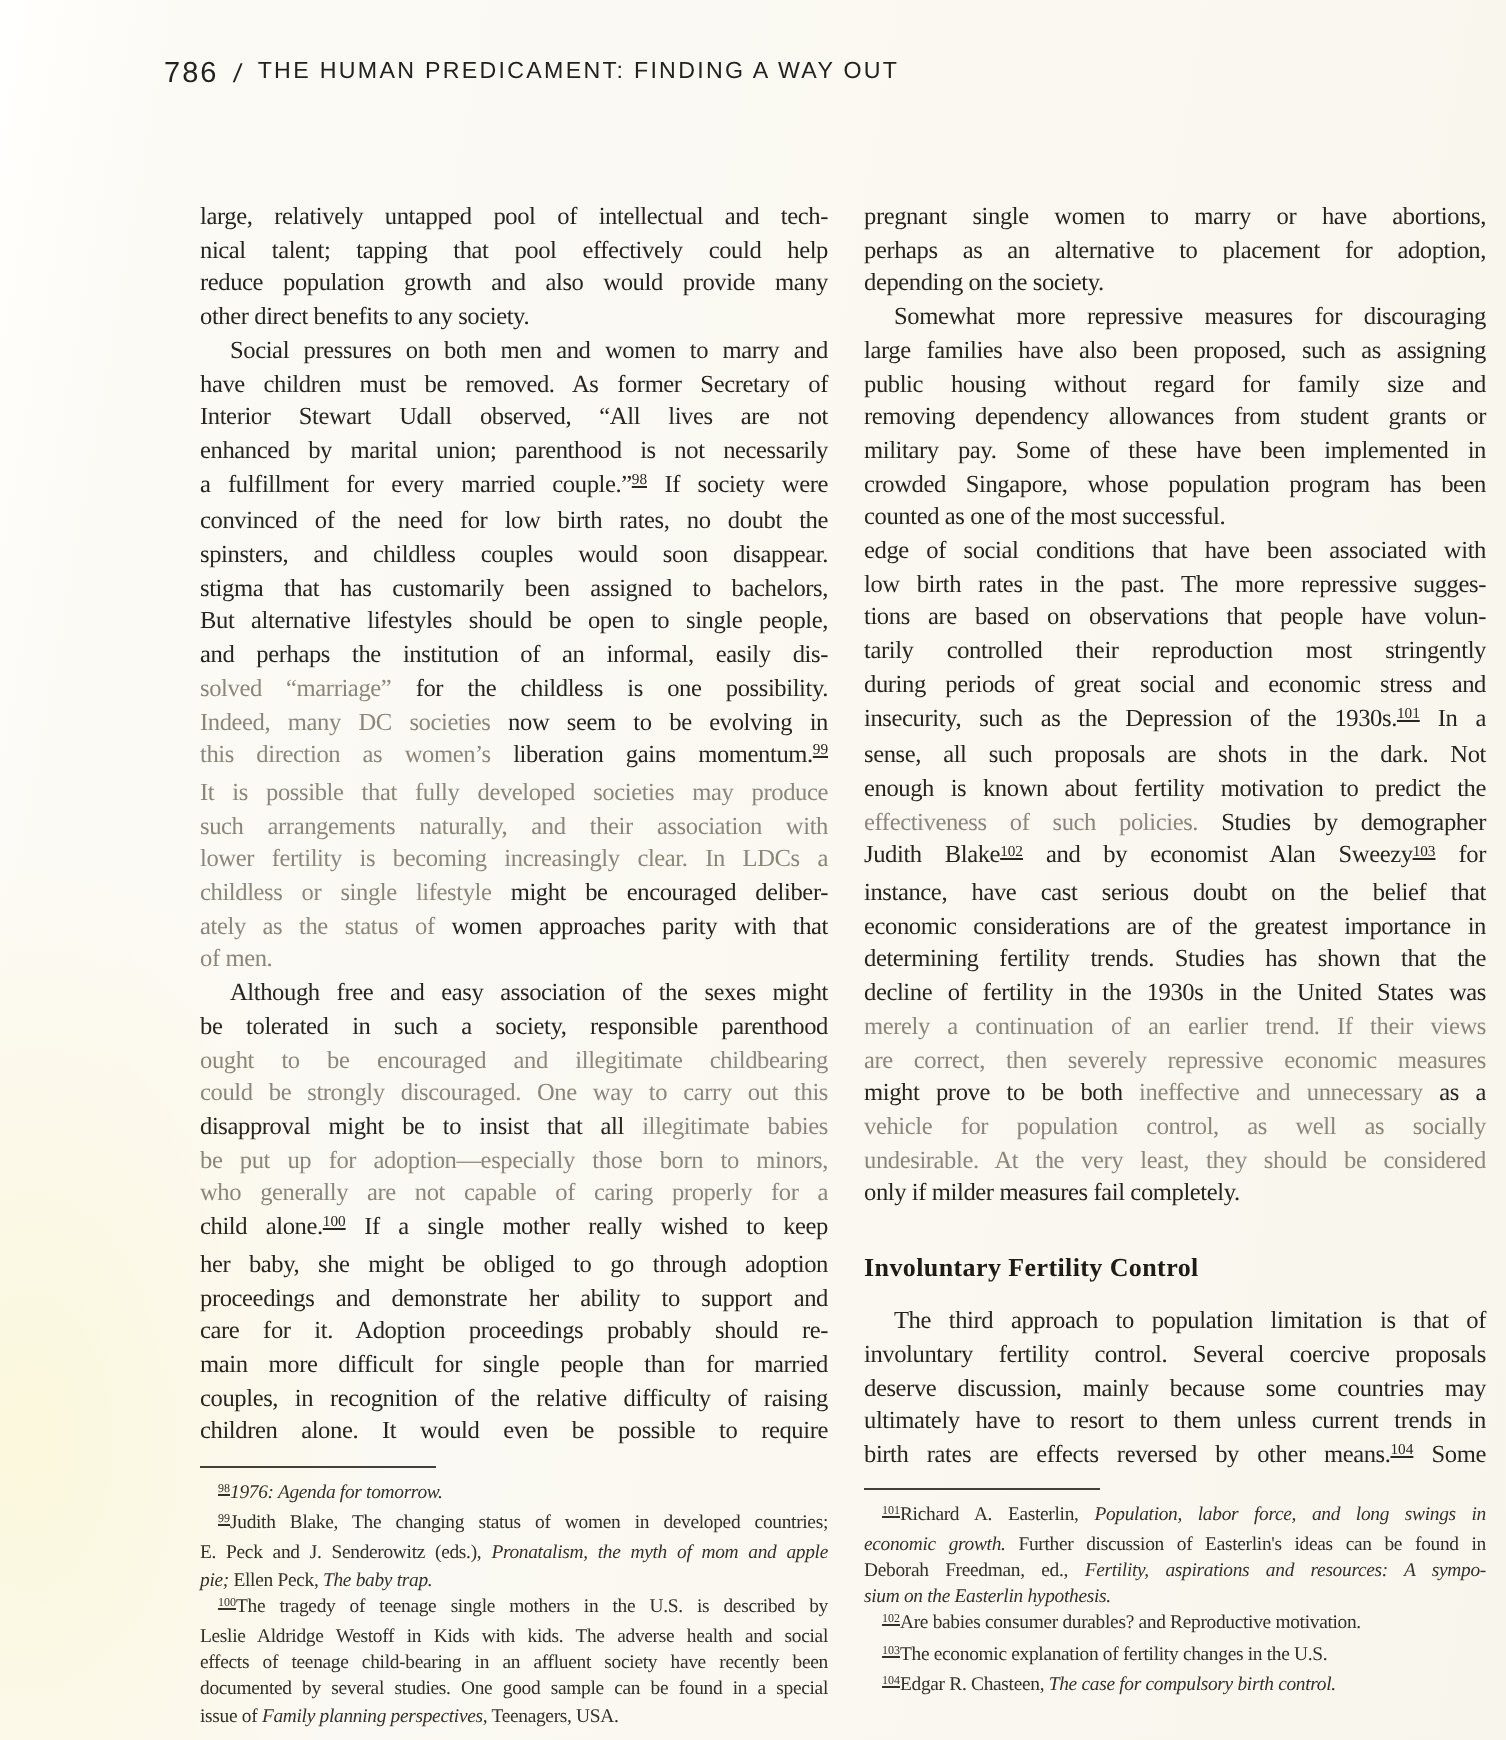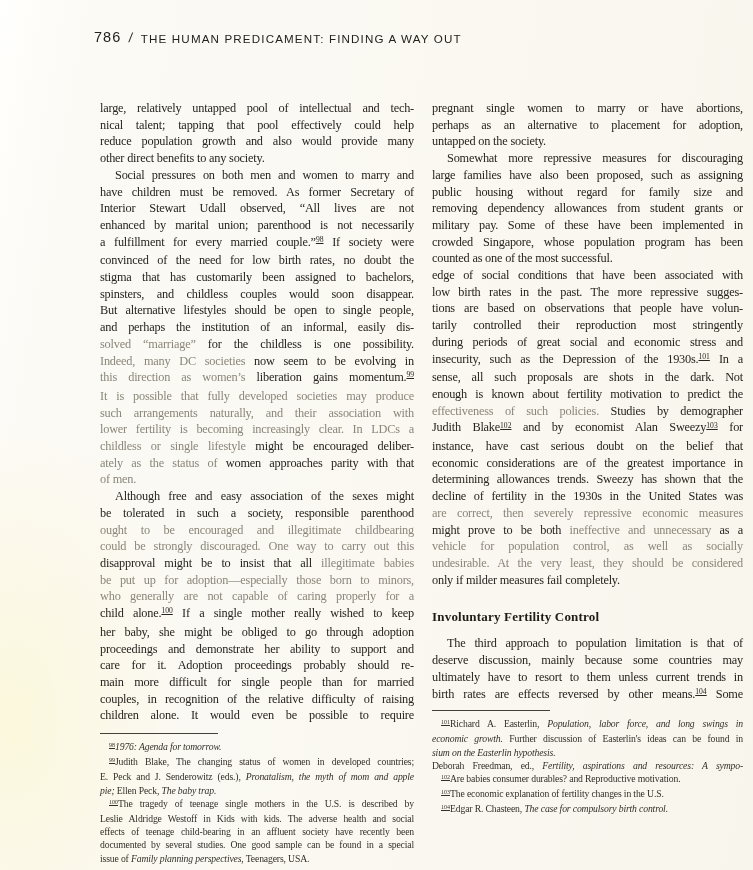--- a/index.html
+++ b/index.html
@@ -10,23 +10,23 @@
   }
   .page{
     position:relative;width:753px;height:870px;overflow:hidden;
     background:
       radial-gradient(ellipse 240px 430px at 14px 720px, rgba(250,246,200,0.55), rgba(250,246,200,0) 70%),
       linear-gradient(100deg,#fffffd 0%,#fcfaf5 10%,#faf8f1 55%,#f8f5ec 100%);
     background-color:#faf8f1;
     color:#282420;
   }
   .running-head{
-    position:absolute;left:94px;top:29px;
+    position:absolute;left:82px;top:29px;
     font-family:"Liberation Sans","DejaVu Sans",sans-serif;
-    color:#23221f;display:flex;align-items:flex-end;gap:8px;
+    color:#23221f;display:flex;align-items:flex-start;gap:8px;
   }
   .pgnum{font-size:14.5px;letter-spacing:1px;}
   .slash{font-size:13px;transform:skewX(-8deg);}
   .rtitle{font-size:11.6px;letter-spacing:1.15px;}
   .col{position:absolute;top:100px;}
   .col.left{left:100px;width:314px;}
   .col.right{left:432px;width:311px;}
   .body-text{font-size:12.3px;letter-spacing:-0.2px;}
   .line{
     text-align:justify;
@@ -68,22 +68,22 @@
         <div class="line"><span>large, relatively untapped pool of intellectual and tech-</span></div>
         <div class="line"><span>nical talent; tapping that pool effectively could help</span></div>
         <div class="line"><span>reduce population growth and also would provide many</span></div>
         <div class="line last"><span>other direct benefits to any society.</span></div>
         <div class="line in"><span>Social pressures on both men and women to marry and</span></div>
         <div class="line"><span>have children must be removed. As former Secretary of</span></div>
         <div class="line"><span>Interior Stewart Udall observed, “All lives are not</span></div>
         <div class="line"><span>enhanced by marital union; parenthood is not necessarily</span></div>
         <div class="line"><span>a fulfillment for every married couple.”</span><span class="sup">98</span><span> If society were</span></div>
         <div class="line"><span>convinced of the need for low birth rates, no doubt the</span></div>
+        <div class="line"><span>spinsters, and childless couples would soon disappear.</span></div>
         <div class="line"><span>stigma that has customarily been assigned to bachelors,</span></div>
-        <div class="line"><span>spinsters, and childless couples would soon disappear.</span></div>
         <div class="line"><span>But alternative lifestyles should be open to single people,</span></div>
         <div class="line"><span>and perhaps the institution of an informal, easily dis-</span></div>
         <div class="line"><span class="dimrun">solved “marriage” </span><span>for the childless is one possibility.</span></div>
         <div class="line"><span class="dimrun">Indeed, many DC societies </span><span>now seem to be evolving in</span></div>
         <div class="line"><span class="dimrun">this direction as women’s </span><span>liberation gains momentum.</span><span class="sup">99</span></div>
         <div class="line dim"><span>It is possible that fully developed societies may produce</span></div>
         <div class="line dim"><span>such arrangements naturally, and their association with</span></div>
         <div class="line dim"><span>lower fertility is becoming increasingly clear. In LDCs a</span></div>
         <div class="line"><span class="dimrun">childless or single lifestyle </span><span>might be encouraged deliber-</span></div>
         <div class="line"><span class="dimrun">ately as the status of </span><span>women approaches parity with that</span></div>
@@ -114,60 +114,62 @@
         <div class="line"><span>effects of teenage child-bearing in an affluent society have recently been</span></div>
         <div class="line"><span>documented by several studies. One good sample can be found in a special</span></div>
         <div class="line last"><span>issue of </span><span class="ital">Family planning perspectives,</span><span> Teenagers, USA.</span></div>
       </div>
   </div>
 
   <div class="col right">
     <div class="body-text">
         <div class="line"><span>pregnant single women to marry or have abortions,</span></div>
         <div class="line"><span>perhaps as an alternative to placement for adoption,</span></div>
-        <div class="line last"><span>untapped on the society.</span></div>
+        <div class="line last"><span>depending on the society.</span></div>
         <div class="line in"><span>Somewhat more repressive measures for discouraging</span></div>
         <div class="line"><span>large families have also been proposed, such as assigning</span></div>
         <div class="line"><span>public housing without regard for family size and</span></div>
         <div class="line"><span>removing dependency allowances from student grants or</span></div>
         <div class="line"><span>military pay. Some of these have been implemented in</span></div>
         <div class="line"><span>crowded Singapore, whose population program has been</span></div>
         <div class="line last"><span>counted as one of the most successful.</span></div>
         <div class="line"><span>edge of social conditions that have been associated with</span></div>
         <div class="line"><span>low birth rates in the past. The more repressive sugges-</span></div>
         <div class="line"><span>tions are based on observations that people have volun-</span></div>
         <div class="line"><span>tarily controlled their reproduction most stringently</span></div>
         <div class="line"><span>during periods of great social and economic stress and</span></div>
         <div class="line"><span>insecurity, such as the Depression of the 1930s.</span><span class="sup">101</span><span> In a</span></div>
         <div class="line"><span>sense, all such proposals are shots in the dark. Not</span></div>
         <div class="line"><span>enough is known about fertility motivation to predict the</span></div>
         <div class="line"><span class="dimrun">effectiveness of such policies. </span><span>Studies by demographer</span></div>
         <div class="line"><span>Judith Blake</span><span class="sup">102</span><span> and by economist Alan Sweezy</span><span class="sup">103</span><span> for</span></div>
         <div class="line"><span>instance, have cast serious doubt on the belief that</span></div>
         <div class="line"><span>economic considerations are of the greatest importance in</span></div>
-        <div class="line"><span>determining allowances trends. Sweezy has shown that the</span></div>
+        <div class="line"><span>determining fertility trends. Studies has shown that the</span></div>
         <div class="line"><span>decline of fertility in the 1930s in the United States was</span></div>
+        <div class="line dim"><span>merely a continuation of an earlier trend. If their views</span></div>
         <div class="line dim"><span>are correct, then severely repressive economic measures</span></div>
         <div class="line"><span>might prove to be both </span><span class="dimrun">ineffective and unnecessary </span><span>as a</span></div>
         <div class="line dim"><span>vehicle for population control, as well as socially</span></div>
         <div class="line dim"><span>undesirable. At the very least, they should be considered</span></div>
         <div class="line last"><span>only if milder measures fail completely.</span></div>
       </div>
     <h2 class="subhead">Involuntary Fertility Control</h2>
     <div class="body-text">
         <div class="line in"><span>The third approach to population limitation is that of</span></div>
+        <div class="line"><span>involuntary fertility control. Several coercive proposals</span></div>
         <div class="line"><span>deserve discussion, mainly because some countries may</span></div>
         <div class="line"><span>ultimately have to resort to them unless current trends in</span></div>
         <div class="line"><span>birth rates are effects reversed by other means.</span><span class="sup">104</span><span> Some</span></div>
       </div>
     <hr class="fnrule">
     <div class="footnotes">
         <div class="line in"><span class="sup">101</span><span>Richard A. Easterlin, </span><span class="ital">Population, labor force, and long swings in</span></div>
         <div class="line"><span class="ital">economic growth.</span><span> Further discussion of Easterlin's ideas can be found in</span></div>
+        <div class="line"><span>Deborah Freedman, ed., </span><span class="ital">Fertility, aspirations and resources: A sympo-</span></div>
         <div class="line last"><span class="ital">sium on the Easterlin hypothesis.</span></div>
-        <div class="line"><span>Deborah Freedman, ed., </span><span class="ital">Fertility, aspirations and resources: A sympo-</span></div>
         <div class="line in last"><span class="sup">102</span><span>Are babies consumer durables? and Reproductive motivation.</span></div>
         <div class="line in last"><span class="sup">103</span><span>The economic explanation of fertility changes in the U.S.</span></div>
         <div class="line in last"><span class="sup">104</span><span>Edgar R. Chasteen, </span><span class="ital">The case for compulsory birth control.</span></div>
       </div>
   </div>
 
 </div>
 
 </body></html>

